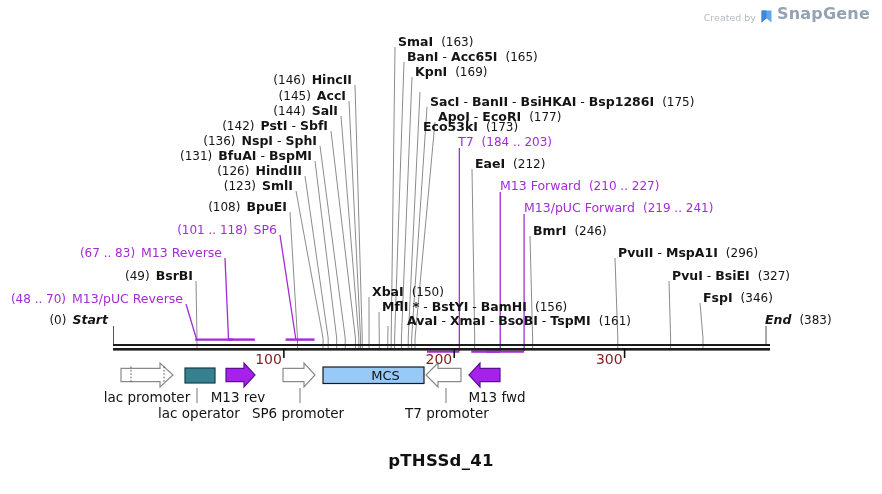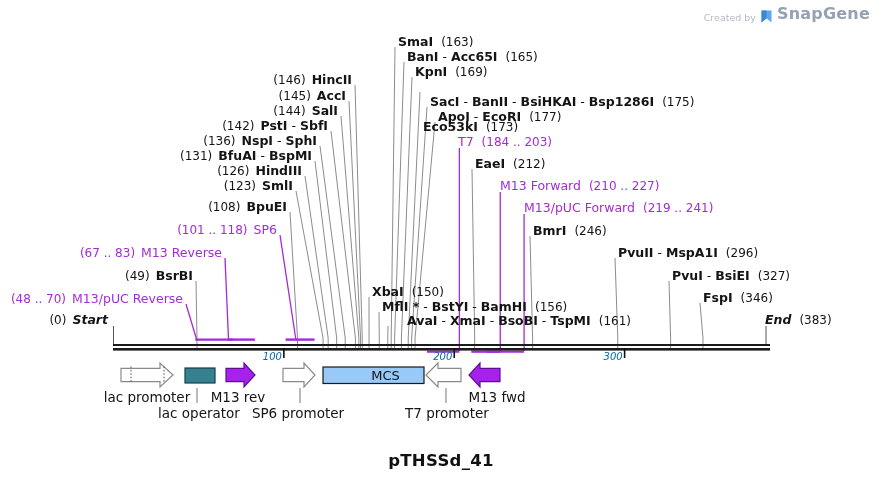--- a/index.html
+++ b/index.html
@@ -6,21 +6,21 @@
   #canvas{position:relative;width:882px;height:494px;background:#ffffff;overflow:hidden;
           font-family:"DejaVu Sans","Liberation Sans",sans-serif;}
   #map-svg{position:absolute;left:0;top:0;width:882px;height:494px;}
   .site{position:absolute;font-size:12.5px;line-height:14px;white-space:nowrap;color:#141414;}
   .site .enz{font-weight:bold;}
   .site .num{font-size:12px;}
   .site .pre{margin-right:6px;}
   .site .post{margin-left:8px;}
   .site.primer{color:#A32BD8;}
   .site.terminus .term{font-weight:bold;font-style:italic;}
-  .tick-label{position:absolute;font-size:10px;color:#0369a1;white-space:nowrap;font-style:italic;}
+  .tick-label{position:absolute;font-size:14px;color:#7f1d1d;white-space:nowrap;}
   .feat-label{position:absolute;font-size:13.5px;color:#141414;text-align:center;white-space:nowrap;}
   .mcs-label{position:absolute;font-size:13px;color:#111;text-align:center;}
   .credit{position:absolute;top:4px;right:12px;display:flex;align-items:flex-end;gap:5px;}
   .credit-pre{font-size:9.5px;color:#b6bbc2;}
   .credit-brand{font-size:16px;font-weight:bold;color:#95a2b2;letter-spacing:0.2px;}
   .title-block{position:absolute;left:0;top:451px;width:882px;text-align:center;}
   .map-title{font-size:16.5px;font-weight:bold;color:#111;letter-spacing:0.3px;}
   .map-length{font-size:12px;color:#222;margin-top:2px;}
 </style>
 </head>

